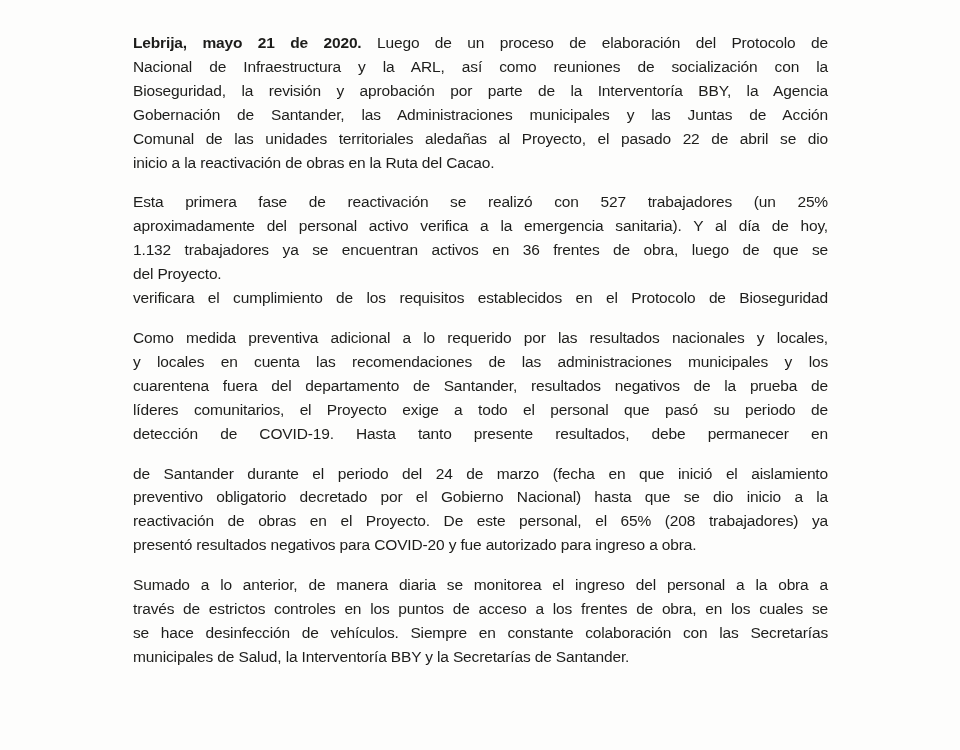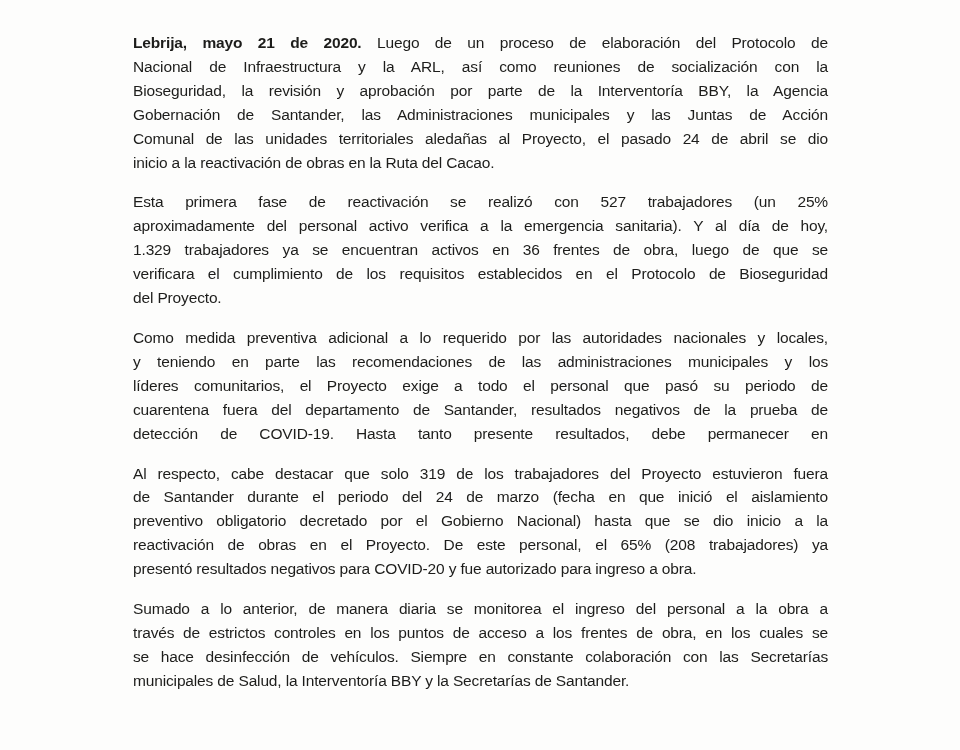--- a/index.html
+++ b/index.html
@@ -45,42 +45,41 @@
 <body>
 
 <div class="page">
   <div class="textblock">
 
     <div class="para">
       <div class="tl"><span class="b">Lebrija, mayo 21 de 2020.</span> <span>Luego de un proceso de elaboración del Protocolo de</span></div>
       <div class="tl">Nacional de Infraestructura y la ARL, así como reuniones de socialización con la</div>
       <div class="tl">Bioseguridad, la revisión y aprobación por parte de la Interventoría BBY, la Agencia</div>
       <div class="tl">Gobernación de Santander, las Administraciones municipales y las Juntas de Acción</div>
-      <div class="tl">Comunal de las unidades territoriales aledañas al Proyecto, el pasado 24 de abril se dio</div>
+      <div class="tl">Comunal de las unidades territoriales aledañas al Proyecto, el pasado 22 de abril se dio</div>
       <div class="tl last">inicio a la reactivación de obras en la Ruta del Cacao.</div>
     </div>
 
     <div class="para">
       <div class="tl">Esta primera fase de reactivación se realizó con 527 trabajadores (un 25%</div>
       <div class="tl">aproximadamente del personal activo verifica a la emergencia sanitaria). Y al día de hoy,</div>
-      <div class="tl">1.329 trabajadores ya se encuentran activos en 36 frentes de obra, luego de que se</div>
+      <div class="tl">1.132 trabajadores ya se encuentran activos en 36 frentes de obra, luego de que se</div>
+      <div class="tl last">del Proyecto.</div>
       <div class="tl">verificara el cumplimiento de los requisitos establecidos en el Protocolo de Bioseguridad</div>
-      <div class="tl last">del Proyecto.</div>
     </div>
 
     <div class="para">
-      <div class="tl">Como medida preventiva adicional a lo requerido por las autoridades nacionales y locales,</div>
-      <div class="tl">y teniendo en parte las recomendaciones de las administraciones municipales y los</div>
+      <div class="tl">Como medida preventiva adicional a lo requerido por las resultados nacionales y locales,</div>
+      <div class="tl">y locales en cuenta las recomendaciones de las administraciones municipales y los</div>
+      <div class="tl">cuarentena fuera del departamento de Santander, resultados negativos de la prueba de</div>
       <div class="tl">líderes comunitarios, el Proyecto exige a todo el personal que pasó su periodo de</div>
-      <div class="tl">cuarentena fuera del departamento de Santander, resultados negativos de la prueba de</div>
       <div class="tl">detección de COVID-19. Hasta tanto presente resultados, debe permanecer en</div>
     </div>
 
     <div class="para">
-      <div class="tl">Al respecto, cabe destacar que solo 319 de los trabajadores del Proyecto estuvieron fuera</div>
       <div class="tl">de Santander durante el periodo del 24 de marzo (fecha en que inició el aislamiento</div>
       <div class="tl">preventivo obligatorio decretado por el Gobierno Nacional) hasta que se dio inicio a la</div>
       <div class="tl">reactivación de obras en el Proyecto. De este personal, el 65% (208 trabajadores) ya</div>
       <div class="tl last">presentó resultados negativos para COVID-20 y fue autorizado para ingreso a obra.</div>
     </div>
 
     <div class="para">
       <div class="tl">Sumado a lo anterior, de manera diaria se monitorea el ingreso del personal a la obra a</div>
       <div class="tl">través de estrictos controles en los puntos de acceso a los frentes de obra, en los cuales se</div>
       <div class="tl">se hace desinfección de vehículos. Siempre en constante colaboración con las Secretarías</div>

